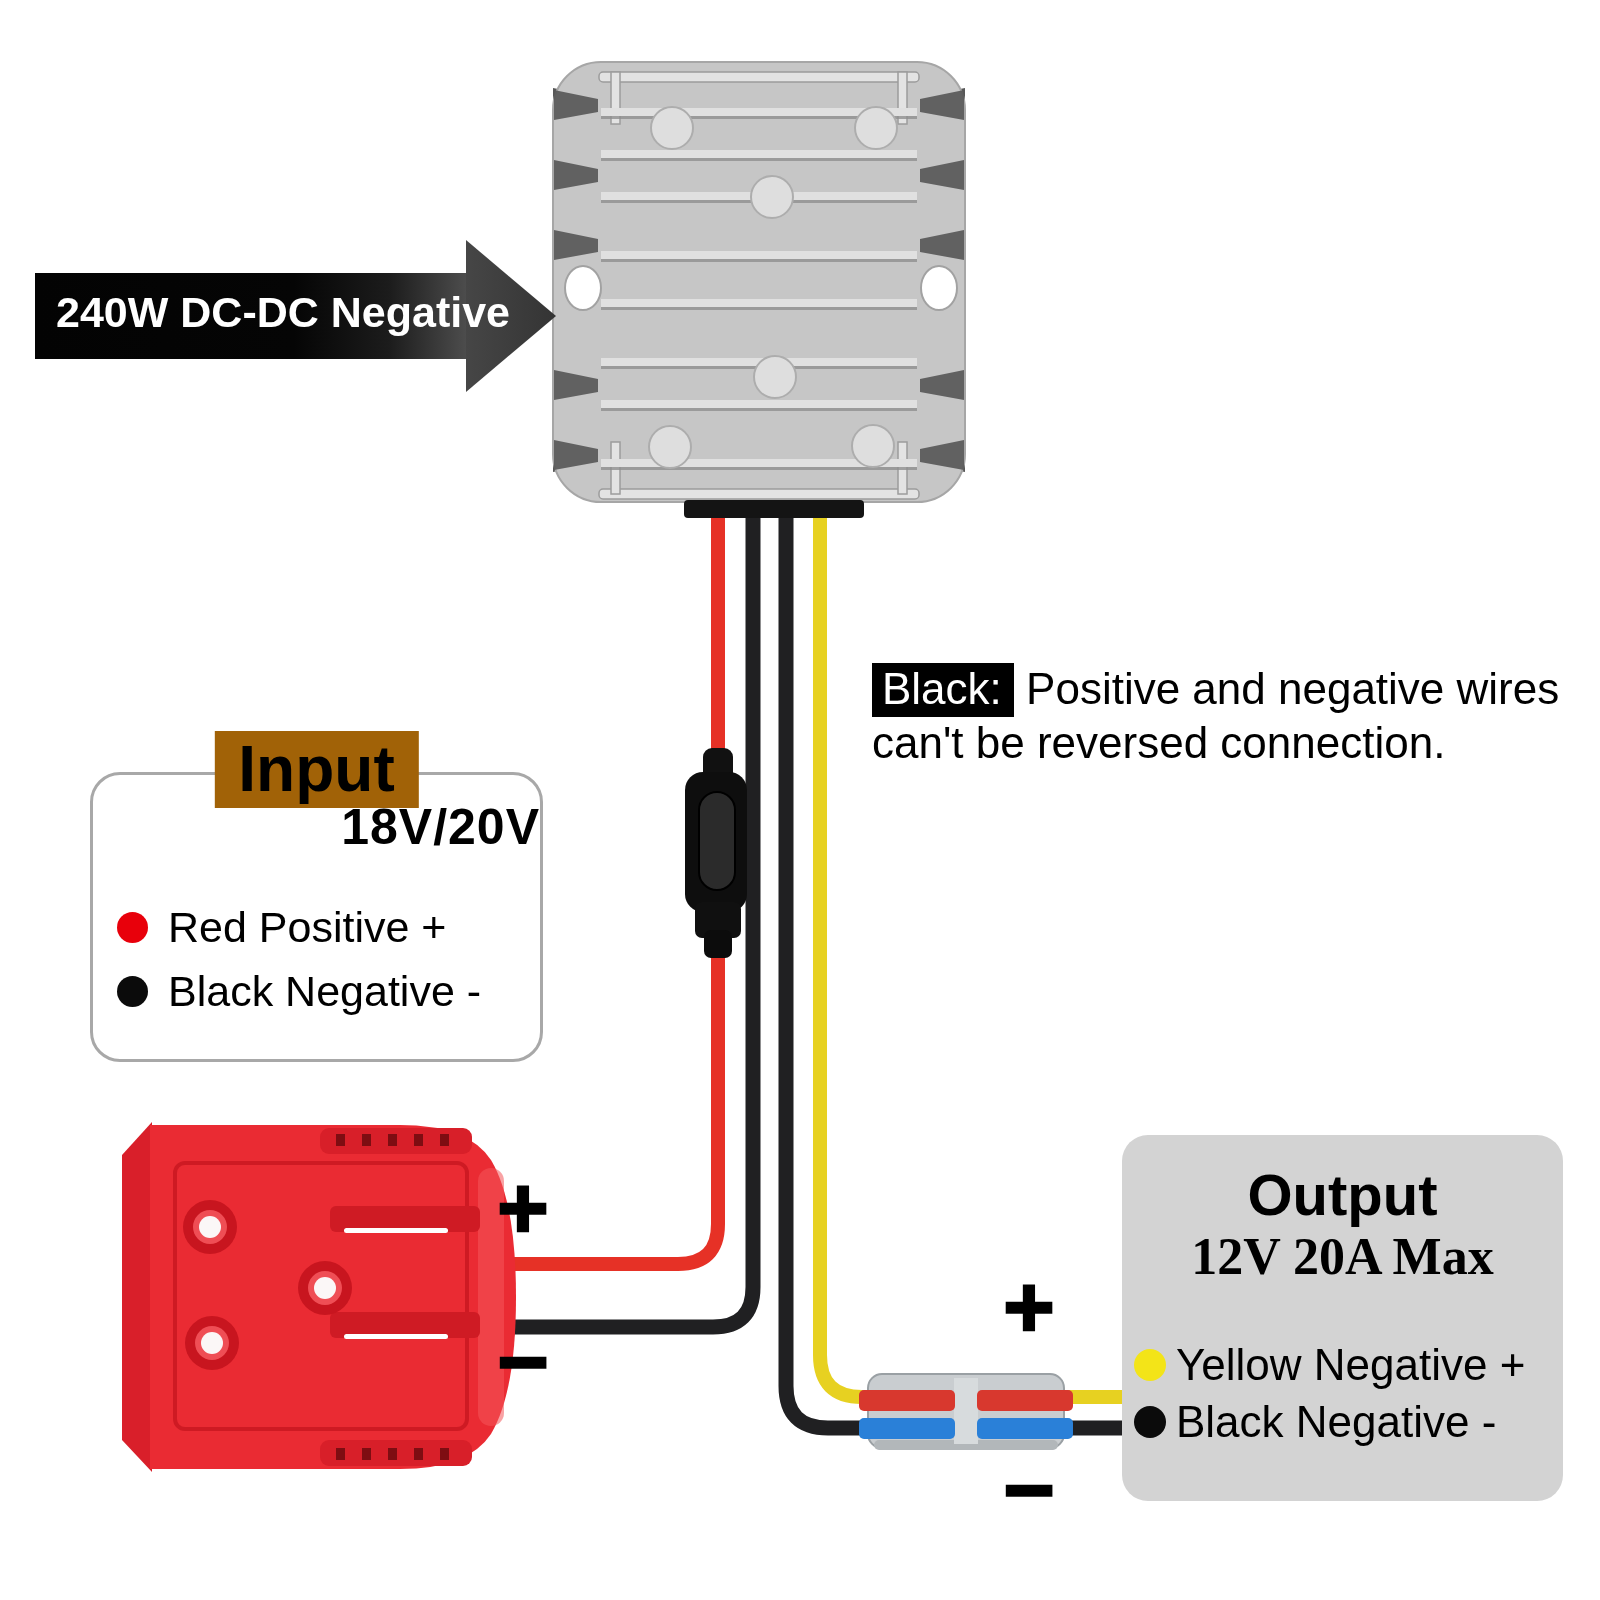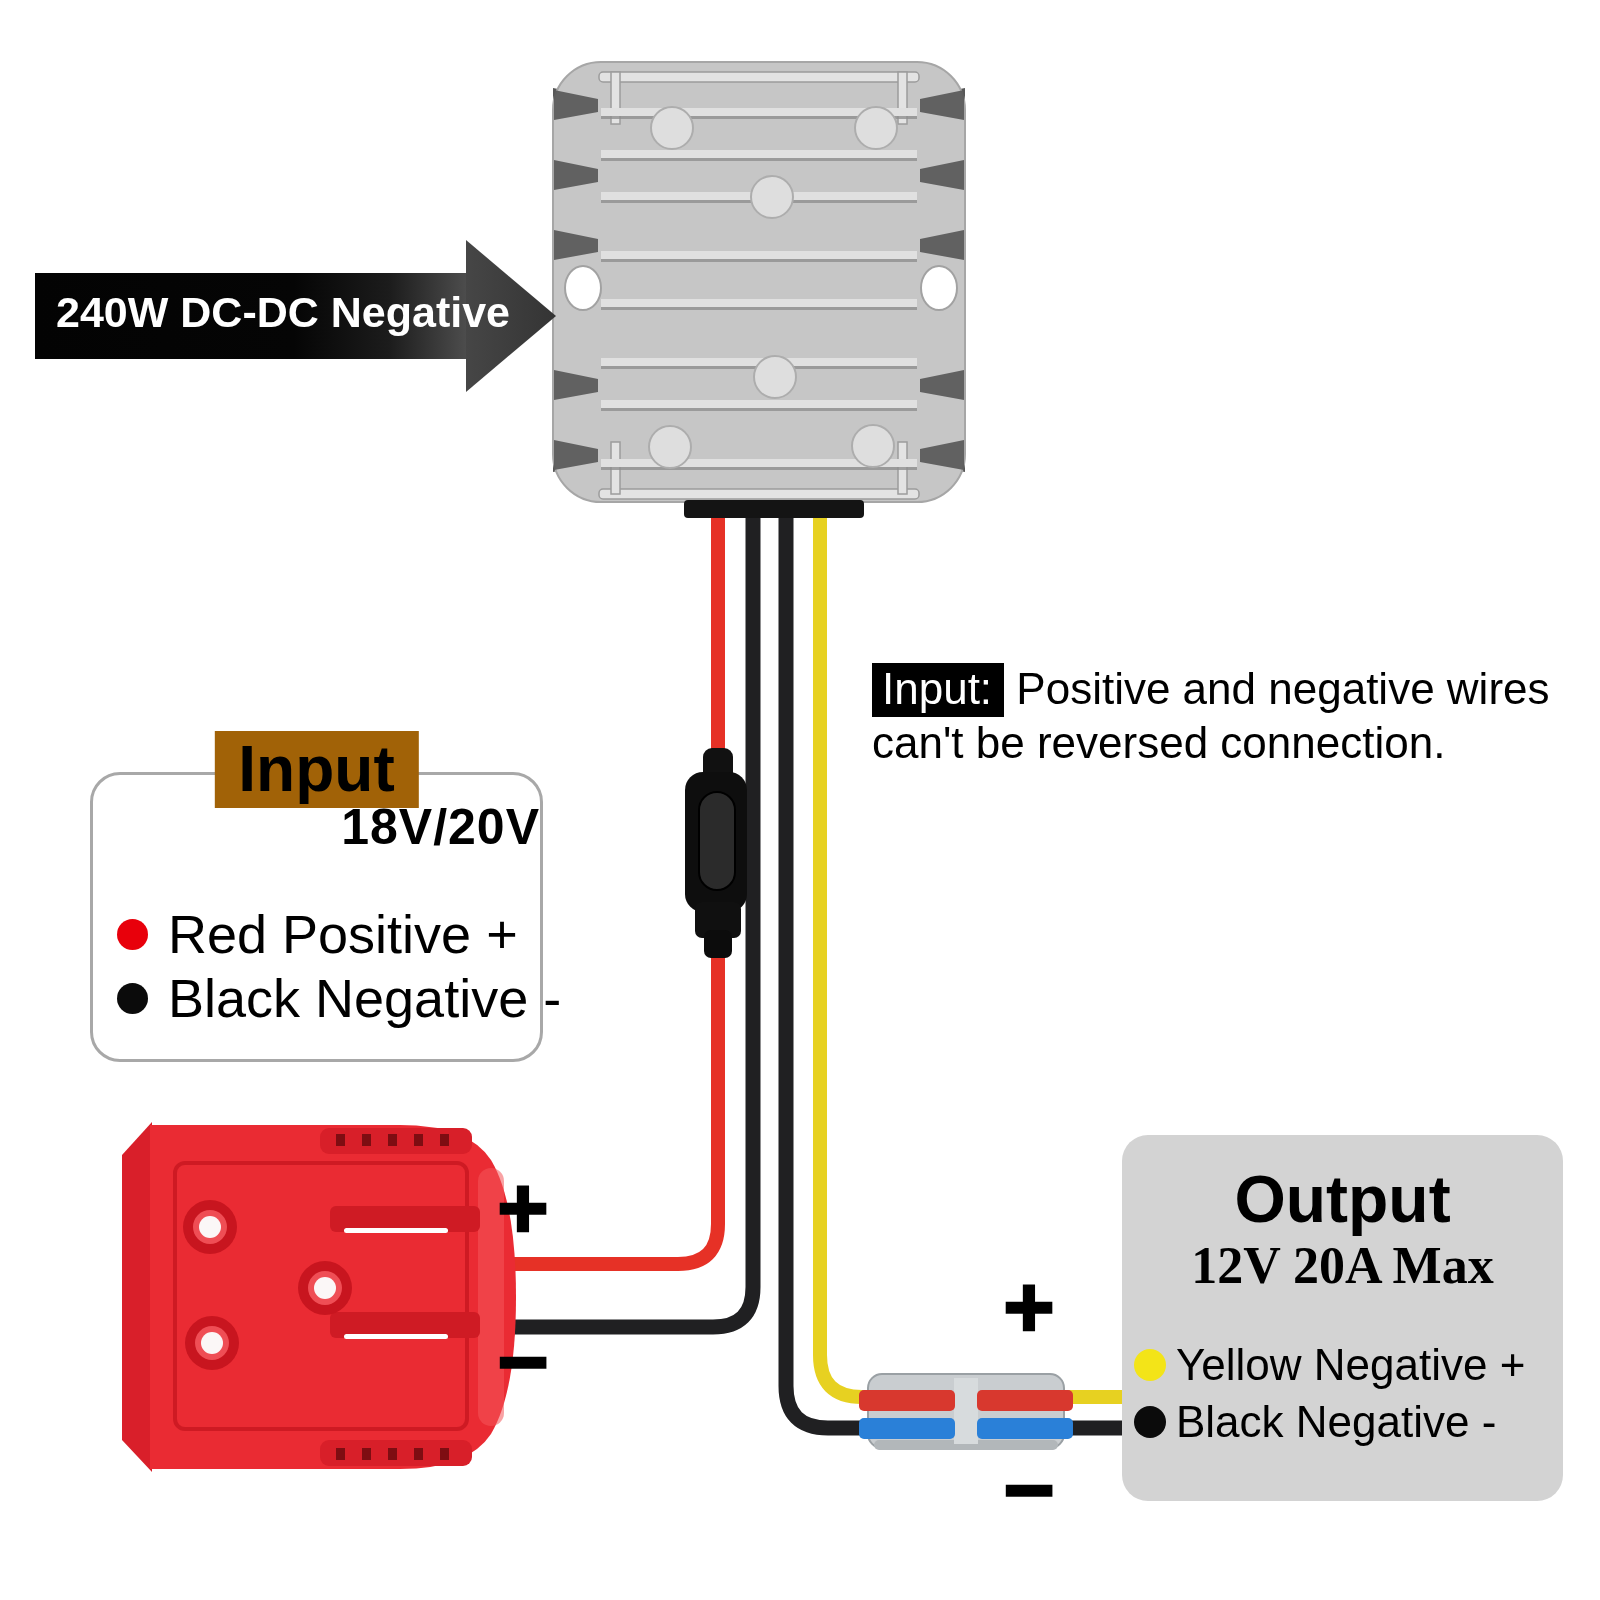--- a/index.html
+++ b/index.html
@@ -35,30 +35,30 @@
     border:3px solid #a8a8a8;border-radius:30px;background:#fff;
   }
   .input-title{
     position:absolute;top:-44px;left:50%;transform:translateX(-50%);
     background:#a16207;padding:0 24px;font-size:64px;font-weight:700;line-height:1.2;
   }
   .input-voltage{margin-top:23px;text-align:right;font-size:50px;font-weight:700;letter-spacing:1px;}
   .legend-row{position:absolute;display:flex;align-items:center;}
   .input-panel .row1{left:24px;top:128px;gap:20px;}
   .input-panel .row2{left:24px;top:192px;gap:20px;}
-  .legend-row .label{font-size:54px;white-space:nowrap;}
+  .legend-row .label{font-size:43px;white-space:nowrap;}
   .dot{border-radius:50%;flex:0 0 auto;}
   .input-panel .dot{width:31px;height:31px;}
 
   
   .output-panel{
     position:absolute;left:1122px;top:1135px;width:441px;height:366px;z-index:10;
     background:#d3d3d3;border-radius:26px;
   }
-  .output-title{margin-top:28px;text-align:center;font-size:66px;font-weight:700;line-height:1.1;}
+  .output-title{margin-top:28px;text-align:center;font-size:58px;font-weight:700;line-height:1.1;}
   .output-rating{margin-top:0;text-align:center;font-size:52px;font-weight:700;font-family:Liberation Serif, serif;}
   .output-panel .row1{left:12px;top:205px;gap:10px;}
   .output-panel .row2{left:12px;top:262px;gap:10px;}
   .output-panel .dot{width:32px;height:32px;}
   .output-panel .label{font-size:44px;}
 
   
   .mark{
     position:absolute;z-index:8;font-size:88px;font-weight:700;color:#000;
     transform:translate(-50%,-54%);-webkit-text-stroke:2.5px #000;line-height:1;
@@ -210,21 +210,21 @@
 
       <rect x="684" y="500" width="180" height="18" rx="4" fill="#141414"></rect>
     </g>
   </svg>
 
   <div class="arrow-band"></div>
   <div class="arrow-head"></div>
   <div class="arrow-label">240W DC-DC Negative</div>
 
   <div class="note">
-    <div class="line"><span class="note-badge">Input:</span>
+    <div class="line"><span class="note-badge">Black:</span>
       <span>Positive and negative wires</span></div>
     <div class="line">can't be reversed connection.</div>
   </div>
 
   <div class="input-panel">
     <div class="input-title">Input</div>
     <div class="input-voltage">18V/20V</div>
     <div class="legend-row row1">
       <span class="dot" style="background: rgb(232, 0, 11);"></span>
       <span class="label">Red Positive +</span>

